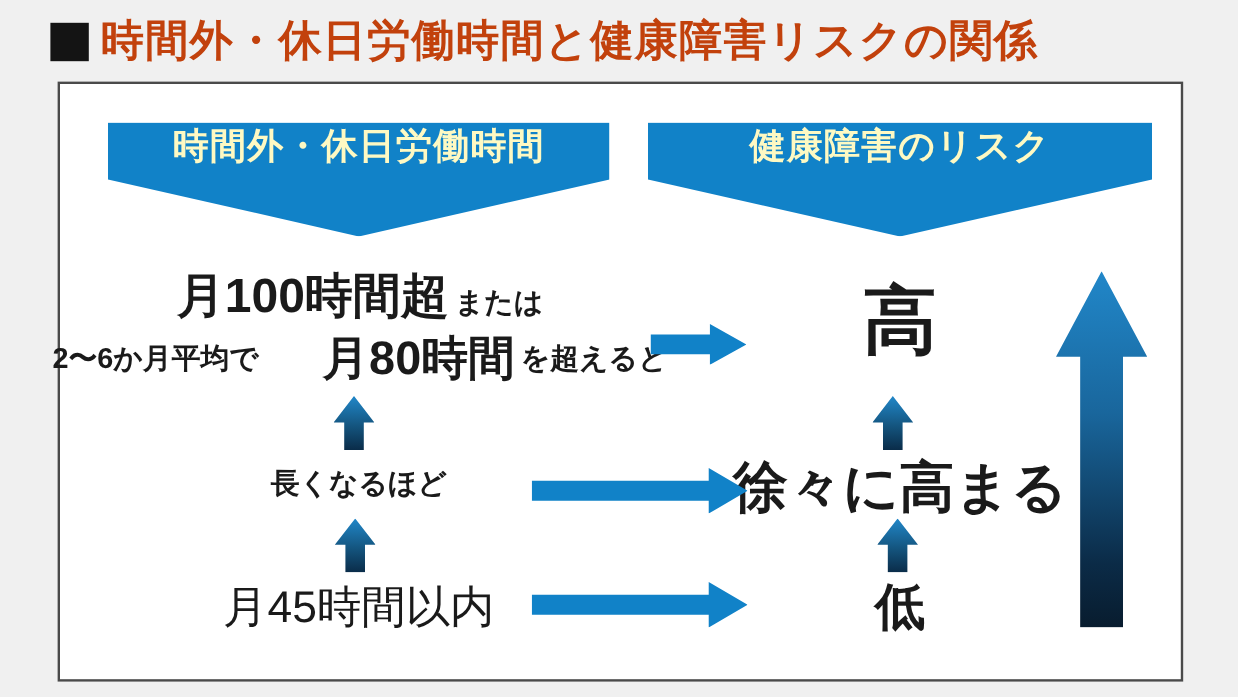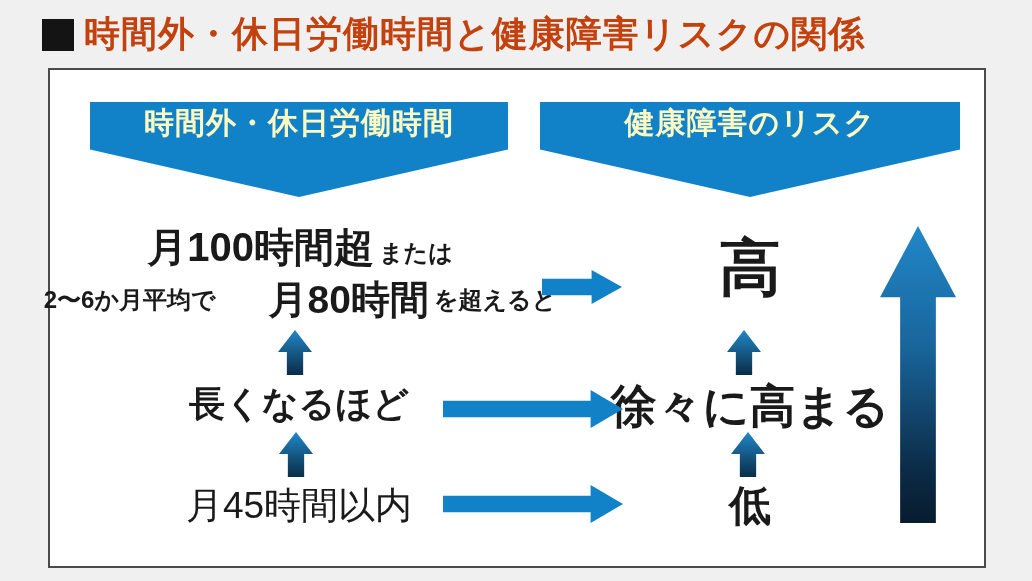--- a/index.html
+++ b/index.html
@@ -60,21 +60,21 @@
   .t-small{font-size:24px;font-weight:600;}
   .hours-top .l1{line-height:50px;}
   .hours-top .l2{line-height:44px;align-items:center;}
 
   .risk-high{
     position:absolute;left:540px;top:230px;width:420px;text-align:center;
     font-size:62px;font-weight:bold;line-height:76px;
   }
   .hours-mid{
     position:absolute;left:90px;top:382px;width:418px;text-align:center;
-    font-size:36px;font-weight:bold;line-height:44px;white-space:nowrap;
+    font-size:24px;font-weight:bold;line-height:44px;white-space:nowrap;
   }
   .risk-mid{
     position:absolute;left:540px;top:385px;width:420px;text-align:center;
     font-size:46px;font-weight:bold;line-height:42px;white-space:nowrap;
   }
   .hours-bottom{
     position:absolute;left:90px;top:484px;width:418px;text-align:center;
     font-size:37px;font-weight:normal;line-height:44px;white-space:nowrap;
   }
   .risk-low{

